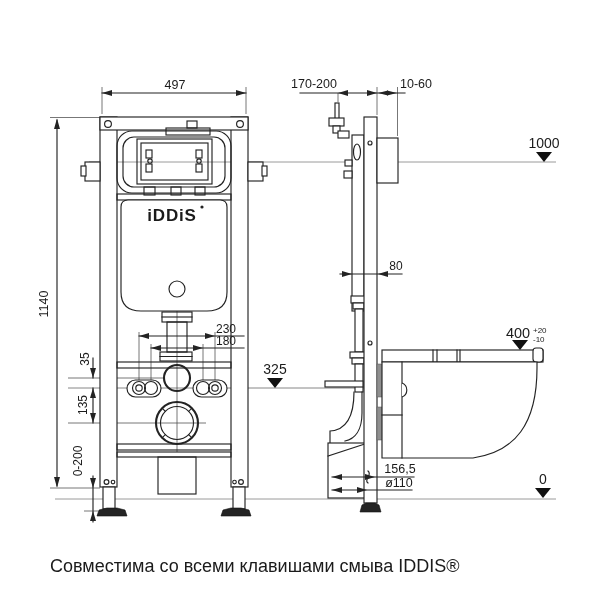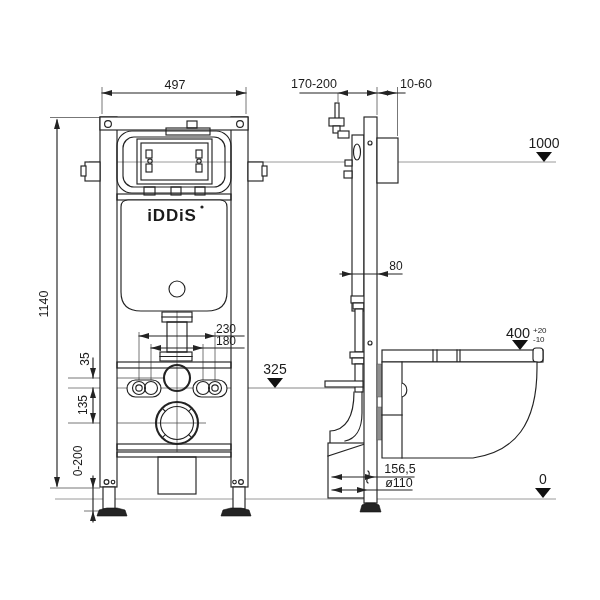--- a/index.html
+++ b/index.html
@@ -268,13 +268,14 @@
     <text class="dimS" x="396" y="270" text-anchor="middle">80</text>
     <text class="big2" x="518" y="338" text-anchor="middle">400</text>
     <text class="tol" x="533" y="333">+20</text>
     <text class="tol" x="533" y="342">-10</text>
     <text class="dim" x="400" y="473" text-anchor="middle">156,5</text>
     <text class="dim" x="399" y="487" text-anchor="middle">ø110</text>
     <text class="big" x="543" y="484" text-anchor="middle">0</text>
   </g>
 </svg>
 
+<div class="caption">Совместима со всеми клавишами смыва IDDIS®</div>
 </div>
 
 </body></html>

